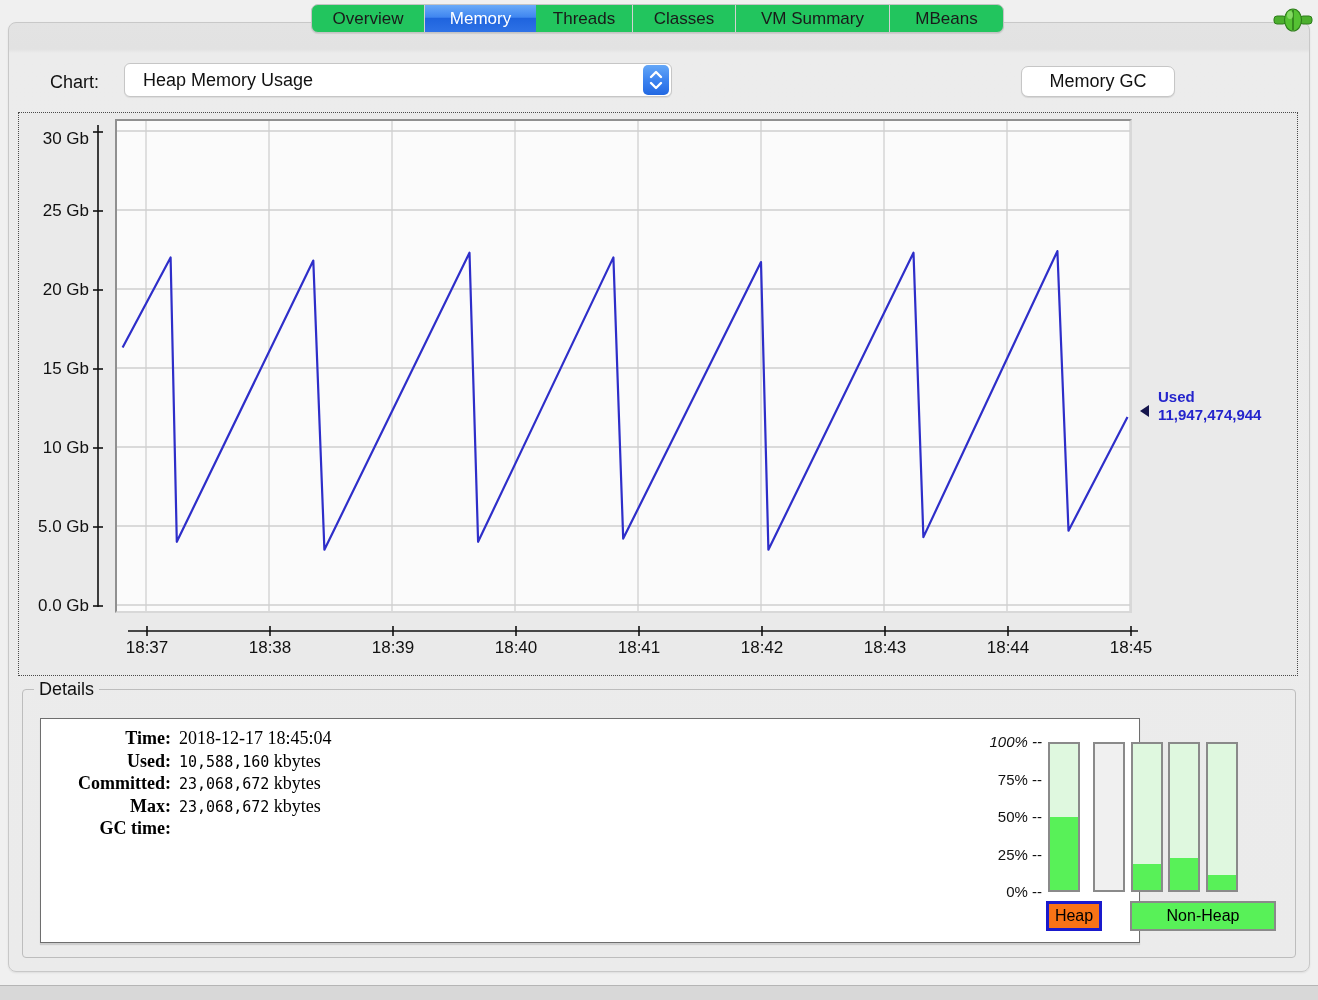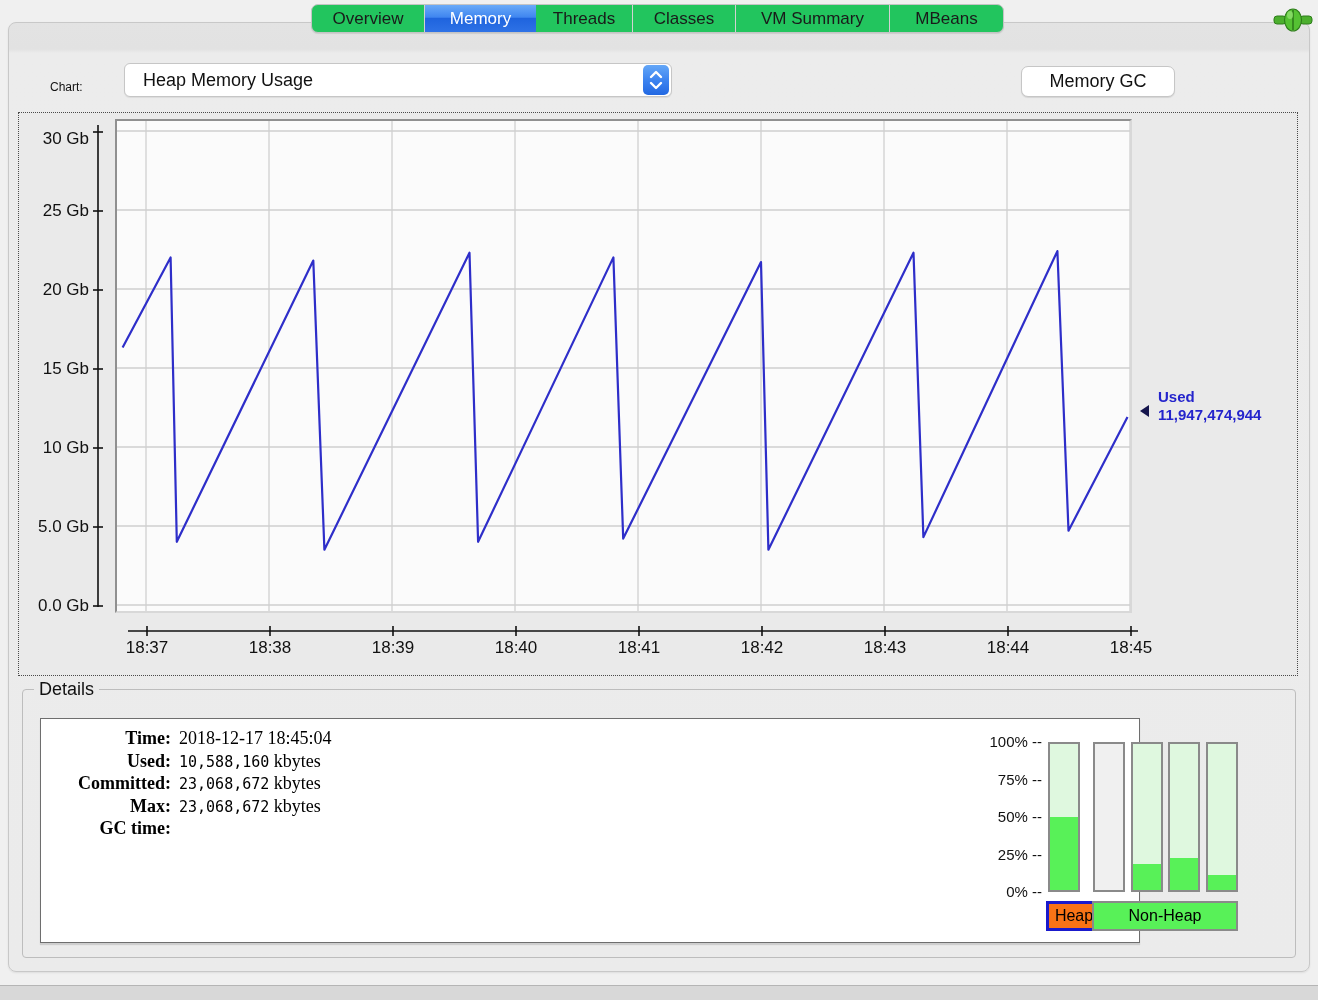--- a/index.html
+++ b/index.html
@@ -32,21 +32,21 @@
   .tab:last-child { border-right:none; }
   .tab.active {
     background:linear-gradient(180deg,#6AAAF8 0%,#3F86F0 45%,#1F64DE 50%,#2E72E6 100%);
     color:#FFFFFF; border-right:none;
   }
 
   
   .connect-icon { position:absolute; left:1272px; top:6px; width:42px; height:28px; }
 
   
-  .chart-label { position:absolute; left:50px; top:80px; font-size:12px; color:#111; }
+  .chart-label { position:absolute; left:50px; top:72px; font-size:18px; color:#111; }
   .chart-select {
     position:absolute; left:124px; top:63px; width:548px; height:34px;
     background:#FFFFFF; border:1px solid #C6C6C6; border-radius:6px;
     display:flex; align-items:center;
     box-shadow:0 1px 1px rgba(0,0,0,0.07);
   }
   .chart-select .value { font-size:18px; color:#111; padding-left:18px; flex:1; }
   .stepper {
     width:26px; height:30px; margin-right:2px; border-radius:5px;
     background:linear-gradient(180deg,#64A7F7 0%,#3D84F0 50%,#2268E2 100%);
@@ -105,21 +105,21 @@
     border:2px solid #8A8A8A; background:#DFF8DF; overflow:hidden;
   }
   .usage-bar .fill { position:absolute; left:0; bottom:0; width:100%; background:#58F158; }
   .usage-bar.empty { background:#F0F0F0; }
   .pool-button {
     position:absolute; top:901px; height:30px; background:#58F158;
     display:flex; align-items:center; justify-content:center;
     font-size:16px; color:#000;
   }
   .pool-button.selected { border:3px solid #1A1ACC; }
-  .pool-button.normal { border:2px solid #8A8A8A; }
+  .pool-button.normal { border:2px solid #8A8A8A;margin-left:38px; }
 
   svg { display:block; }
 </style>
 </head>
 <body>
 
 <div class="main-panel"></div>
 <div class="bottom-strip"></div>
 
 <div class="tab-bar">
@@ -242,21 +242,21 @@
   <div class="detail-row">
     <span class="detail-label">Max:</span>
     <span class="detail-value"><span class="mono">23,068,672</span><span> kbytes</span></span>
   </div>
   <div class="detail-row">
     <span class="detail-label">GC time:</span>
   </div>
 </div>
 
 <div id="usage-bars">
-    <div class="scale-label" style="left: 982px; top: 733px;">100% --</div>
+    <div class="scale-label" style="left: 982px; top: 733px; font-style: italic;">100% --</div>
     <div class="scale-label" style="left: 982px; top: 770.5px;">75% --</div>
     <div class="scale-label" style="left: 982px; top: 808px;">50% --</div>
     <div class="scale-label" style="left: 982px; top: 845.5px;">25% --</div>
     <div class="scale-label" style="left: 982px; top: 883px;">0% --</div>
     <div class="usage-bar" style="left: 1048px; background: rgb(223, 248, 223);">
       <div class="fill" style="height: 50%; background: rgb(88, 241, 88);"></div>
     </div>
     <div class="usage-bar empty" style="left: 1093px; background: rgb(240, 240, 240);"></div>
     <div class="usage-bar" style="left: 1131px; background: rgb(223, 248, 223);">
       <div class="fill" style="height: 18%; background: rgb(88, 241, 88);"></div>

